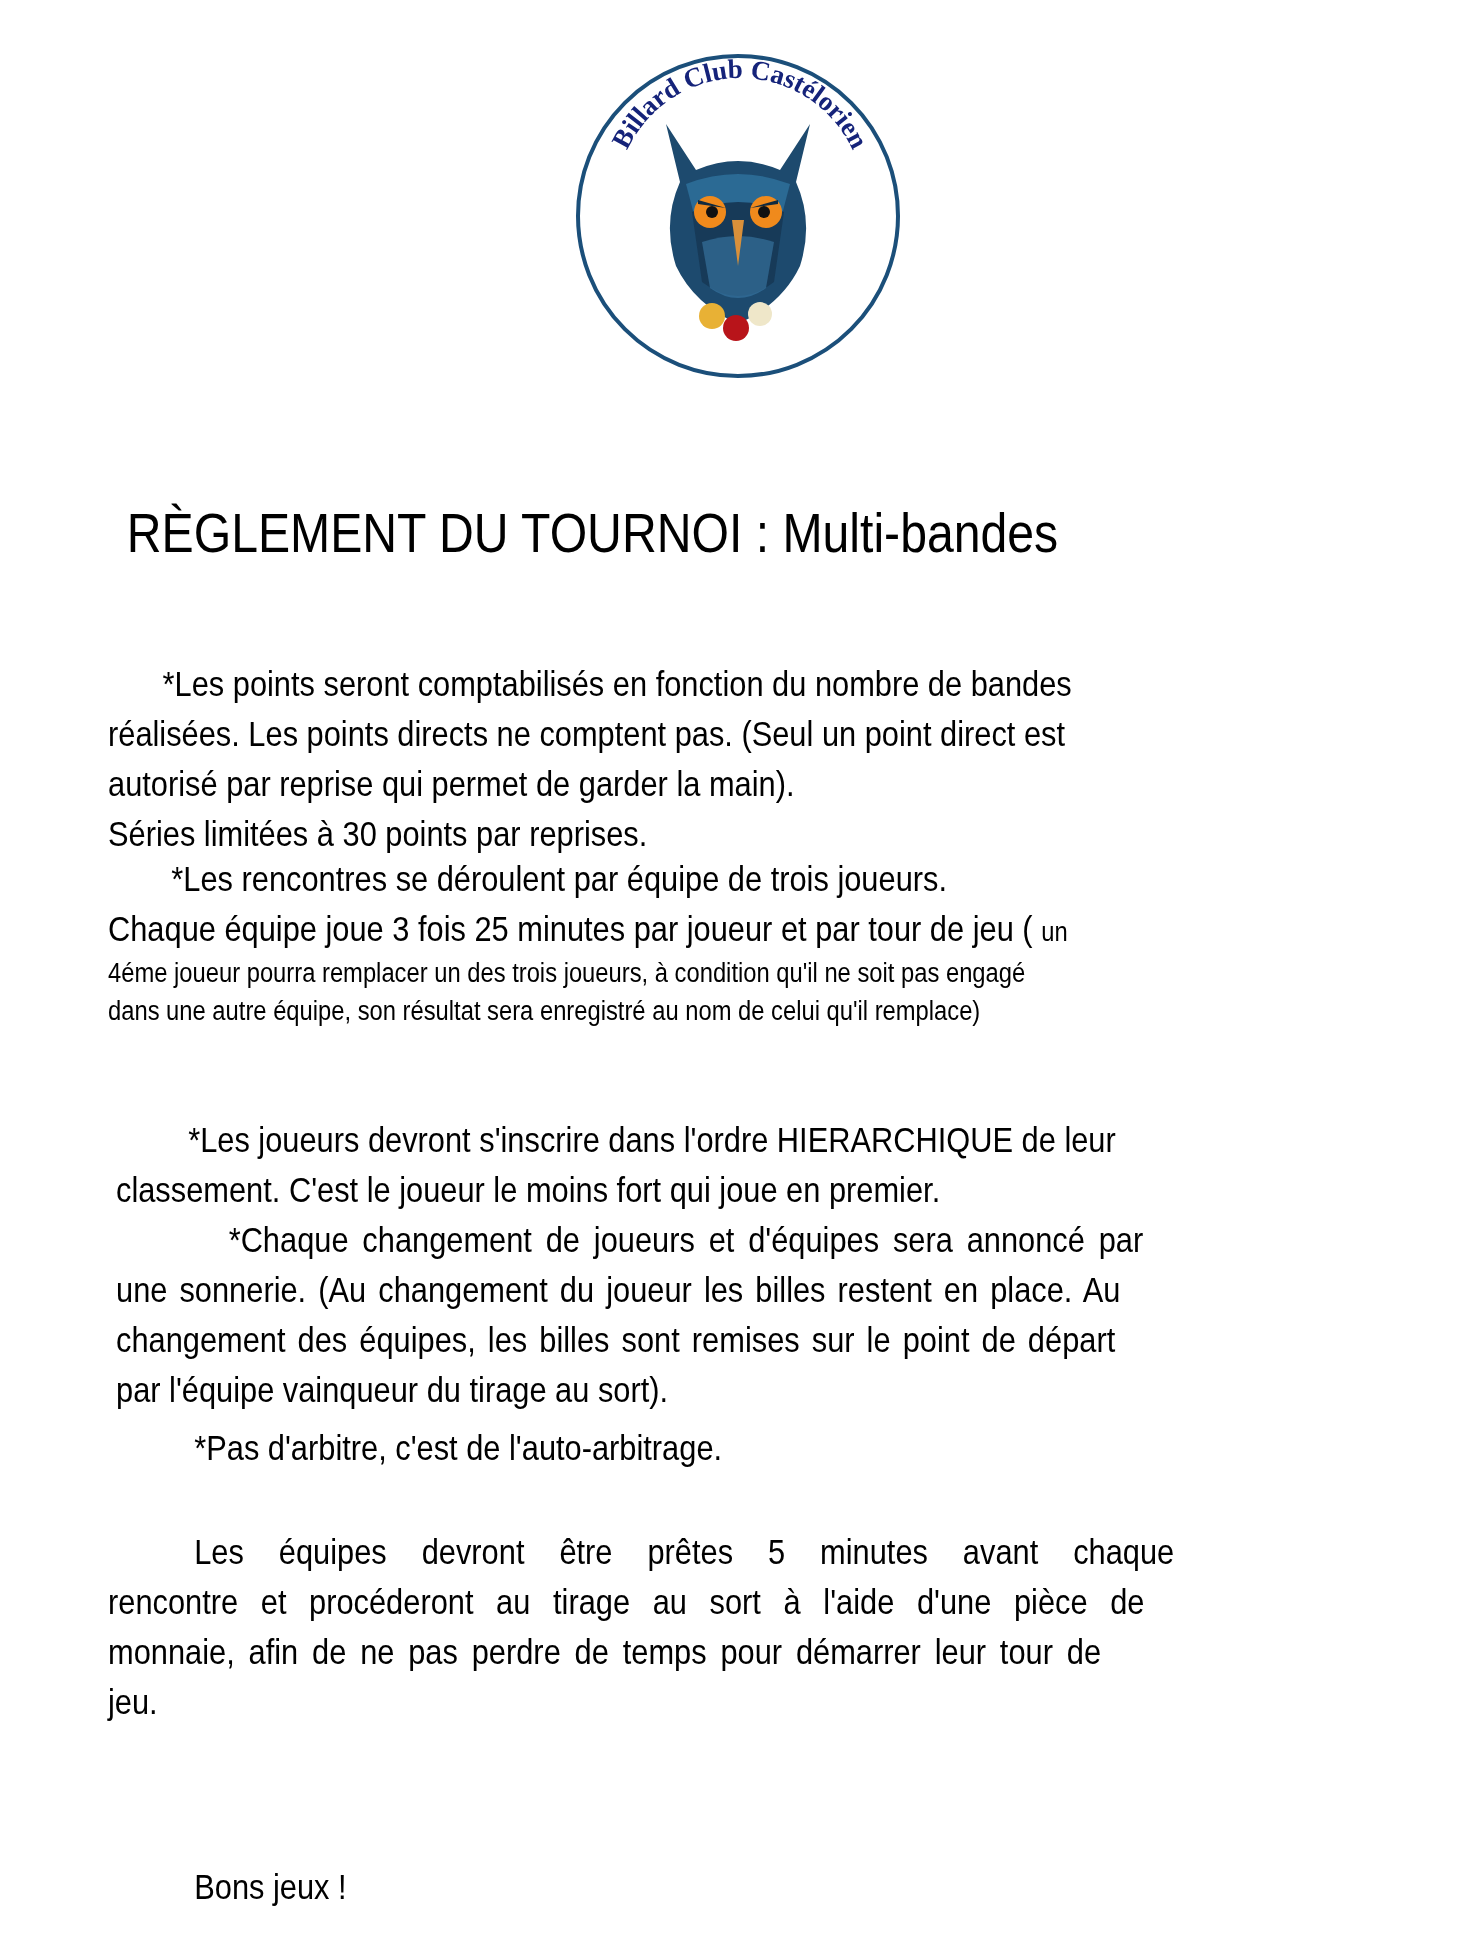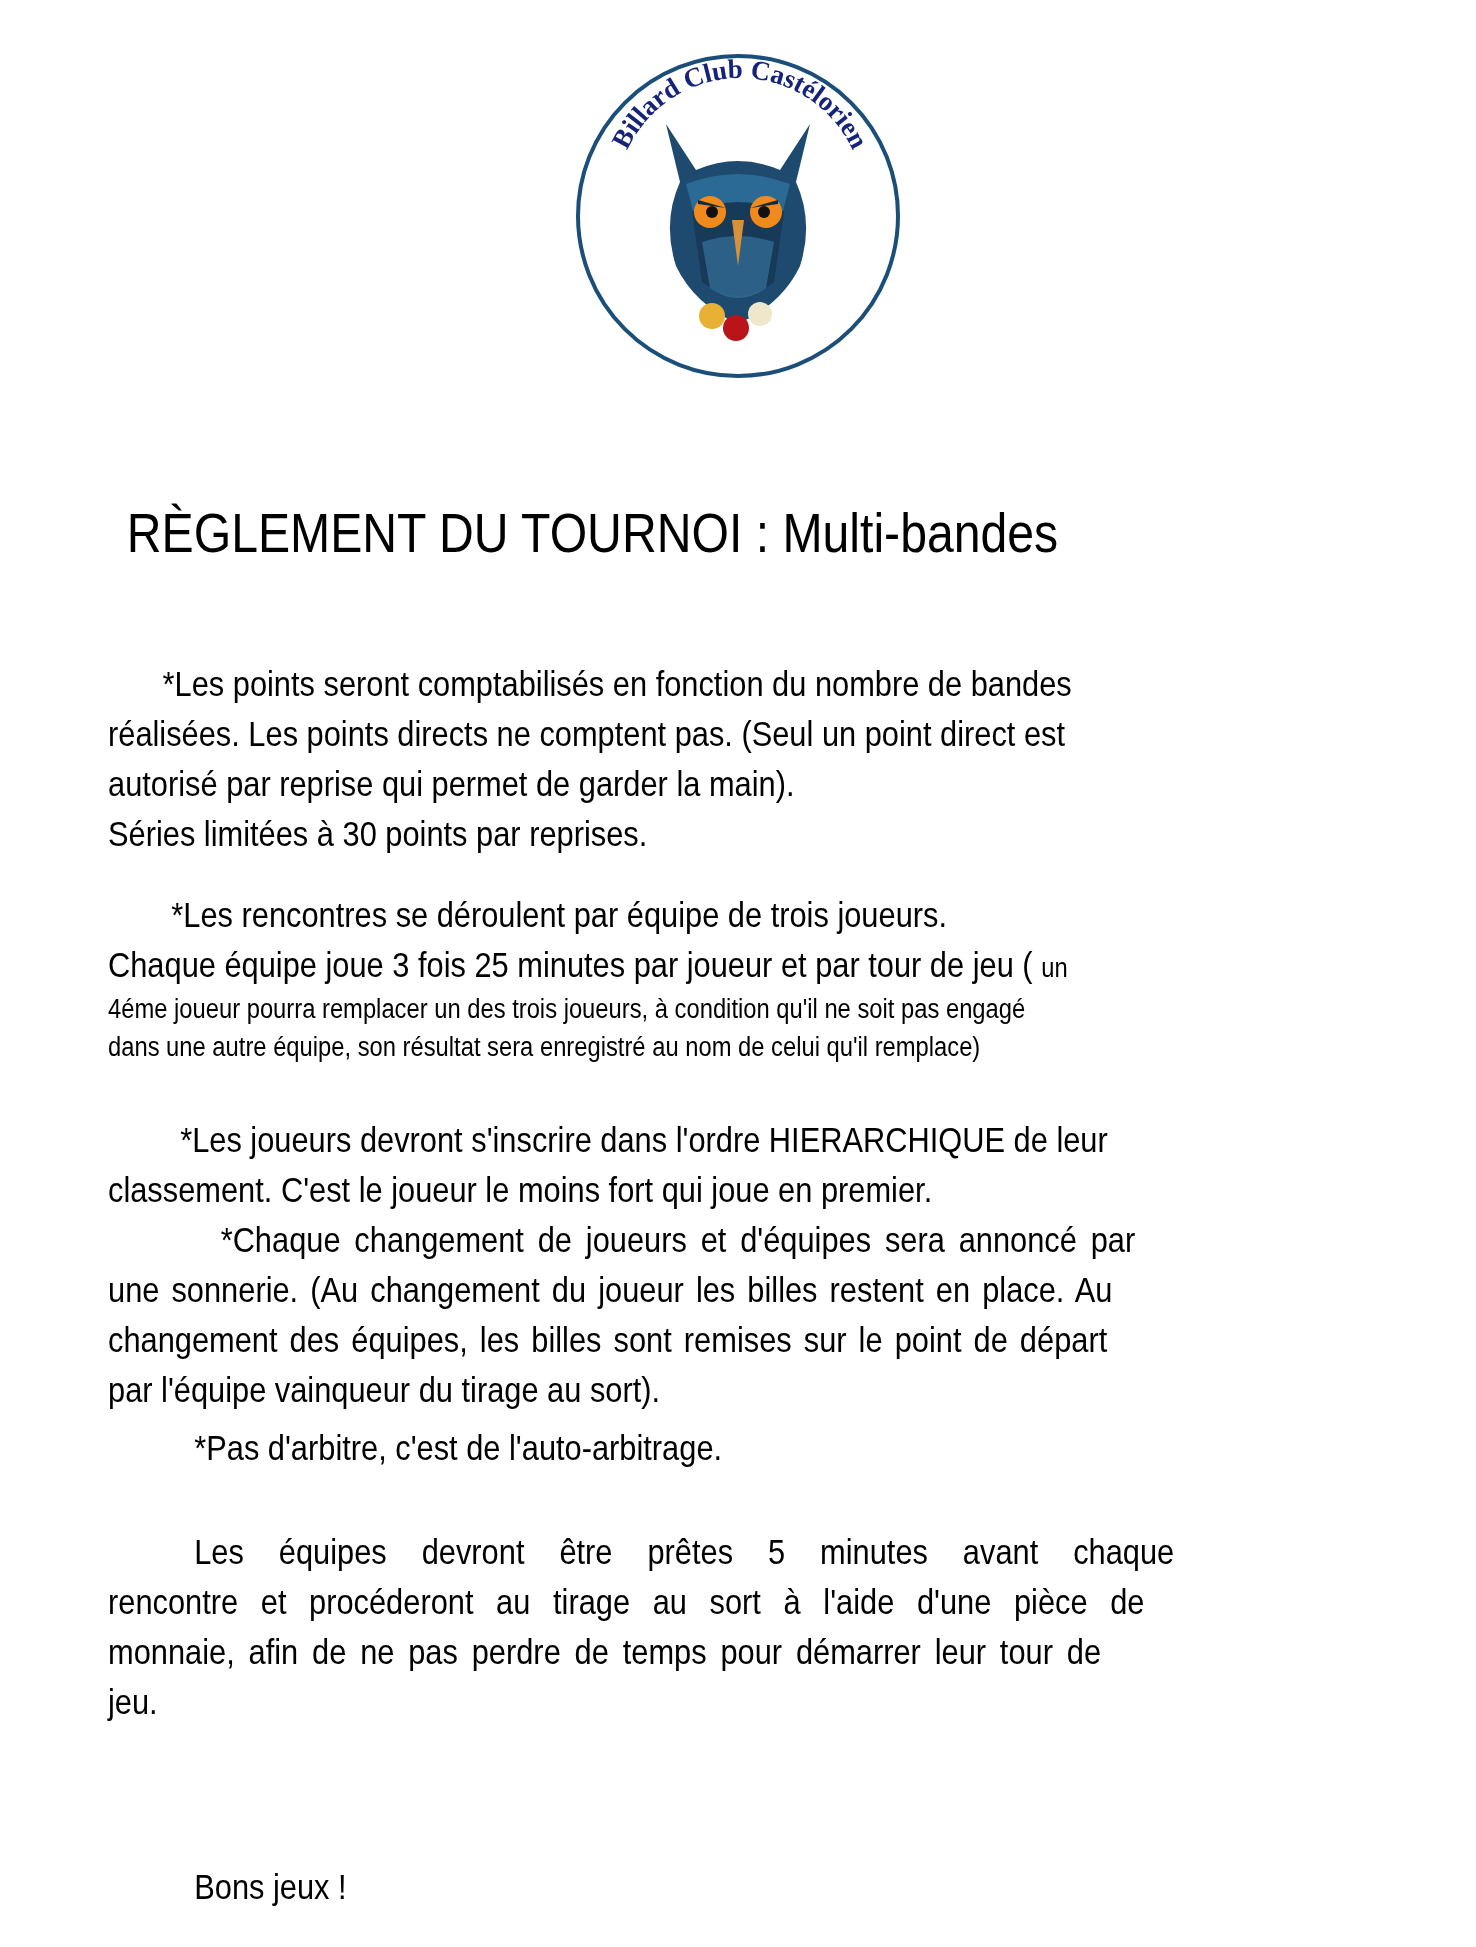--- a/index.html
+++ b/index.html
@@ -6,22 +6,22 @@
   body { width:1476px; height:1947px; position:relative; overflow:hidden;
          font-family:"Liberation Sans", "DejaVu Sans", sans-serif; color:#000; }
   .logo { position:absolute; left:574px; top:52px; width:328px; height:328px; }
   .title { position:absolute; left:0; width:1184px; top:500px; text-align:center;
            font-size:56px; line-height:66px; white-space:nowrap; }
   .title span { display:inline-block; transform:scaleX(0.86); transform-origin:center; }
   .body-text { position:absolute; left:108px; width:1256px; font-size:35px; line-height:50px; }
   .line { display:block; white-space:nowrap; transform:scaleX(0.88); transform-origin:left center; height:50px; }
   .small { font-size:27px; line-height:38px; height:38px; }
   .p1 { top:659px; }
-  .p2 { top:890px; }
-  .p3 { top:1115px; }
+  .p2 { top:854px; }
+  .p3 { top:1115px;margin-left:8px; }
   .p4 { top:1423px; }
   .p5 { top:1527px; }
   .p6 { top:1862px; }
 </style>
 </head>
 <body>
 
 <svg class="logo" viewBox="0 0 328 328">
   <circle cx="164" cy="164" r="160" fill="#fff" stroke="#1b4f7a" stroke-width="4"></circle>
   <defs>

